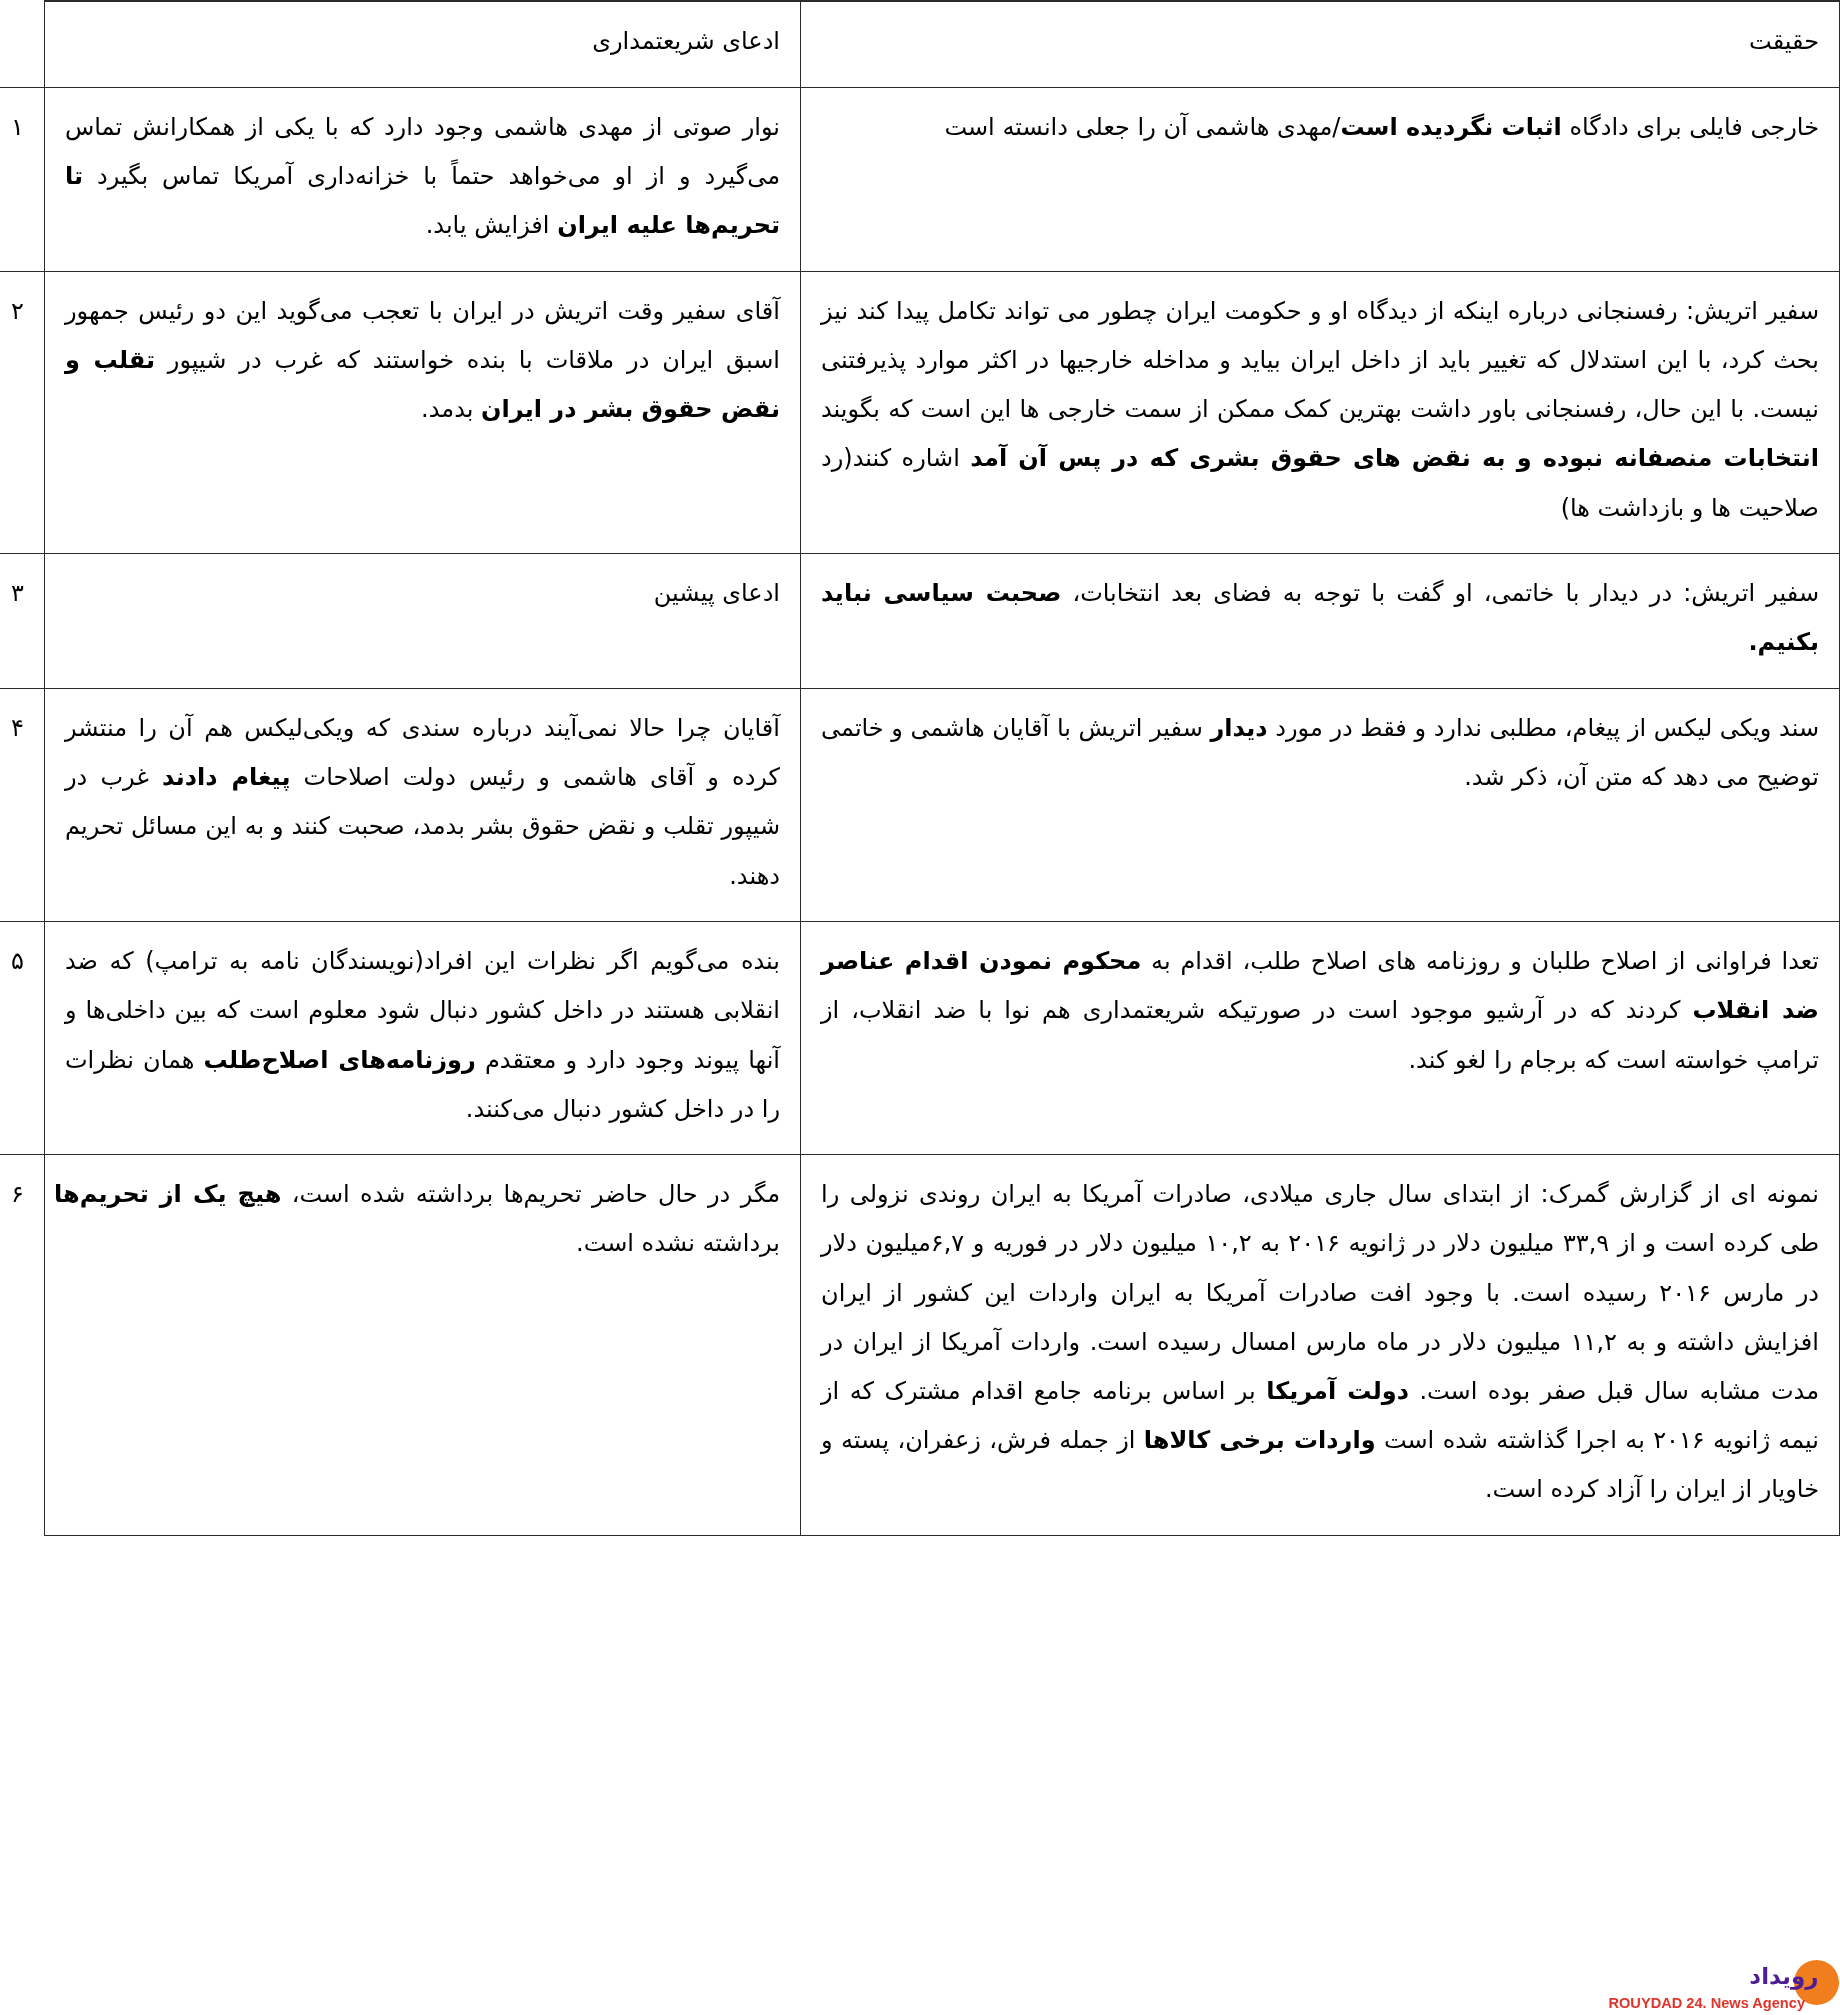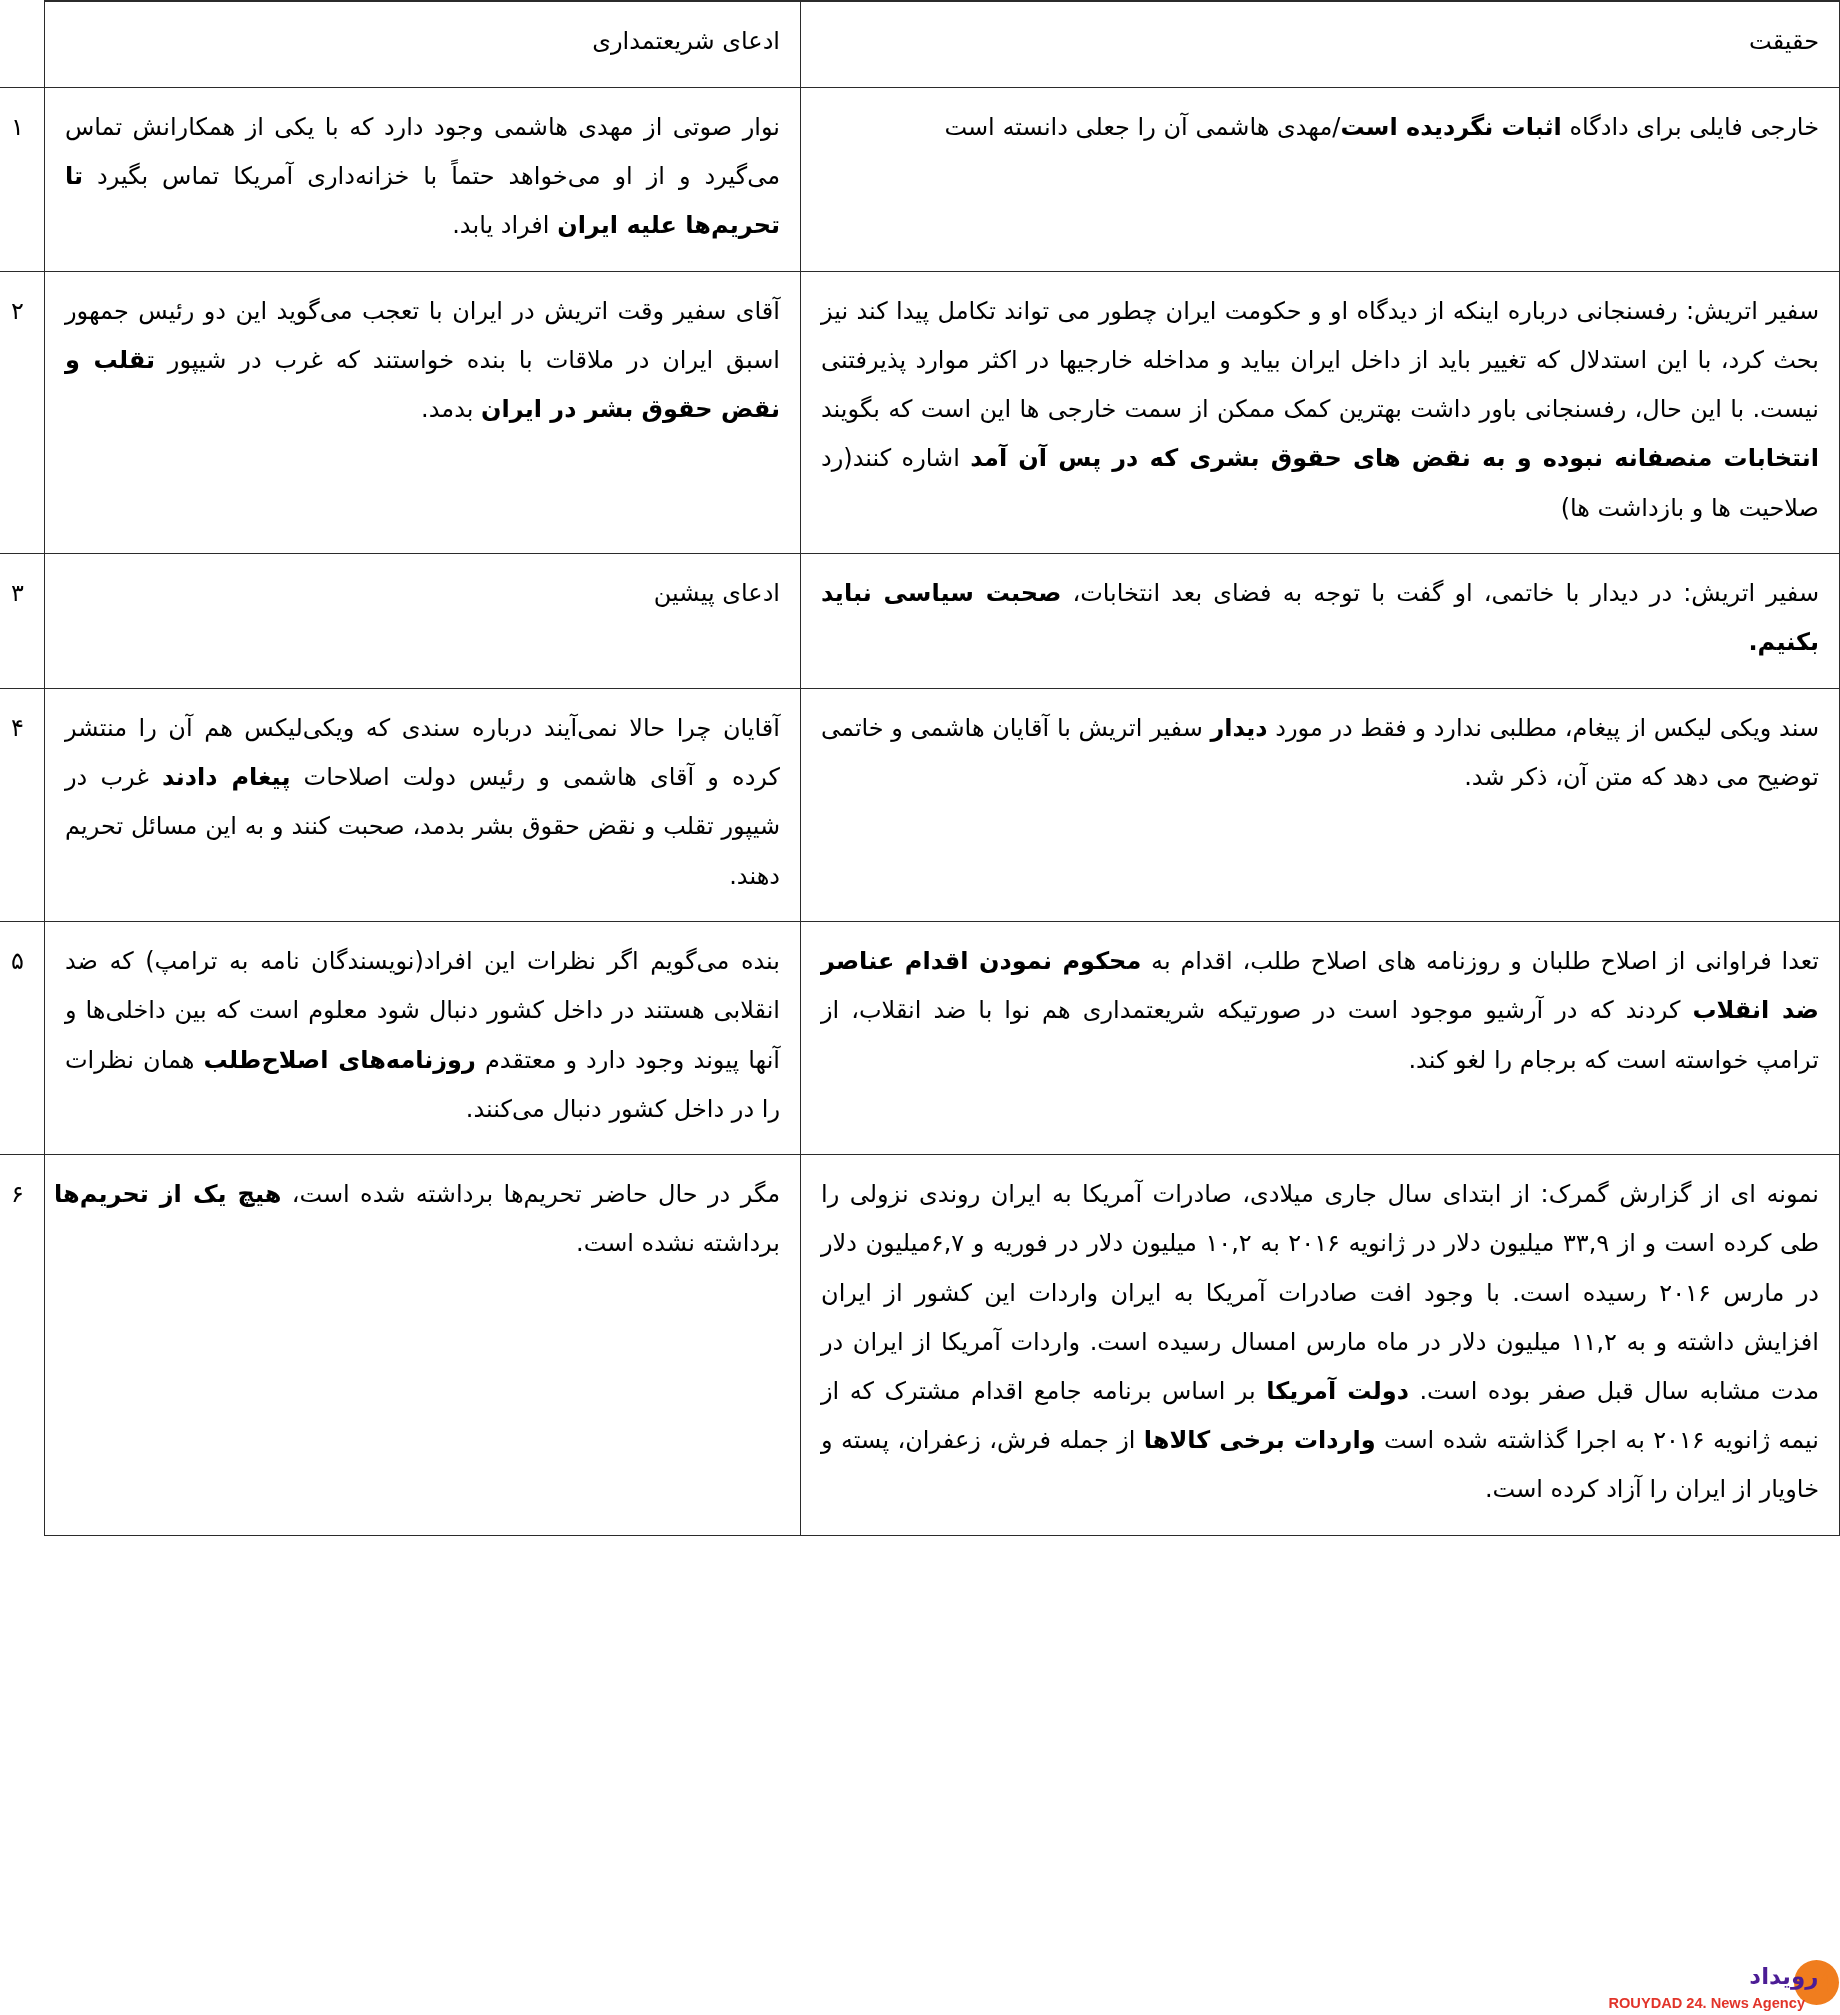--- a/index.html
+++ b/index.html
@@ -171,21 +171,21 @@
       <tr>
         <th class="th-fact">حقیقت</th>
         <th class="th-claim">ادعای شریعتمداری</th>
         <th class="th-index"></th>
       </tr>
     </thead>
     <tbody>
 
       <tr>
         <td class="cell-fact"><span>خارجی فایلی برای دادگاه </span><b>اثبات نگردیده است</b><span>/مهدی هاشمی آن را جعلی دانسته است</span></td>
-        <td class="cell-claim"><span>نوار صوتی از مهدی هاشمی وجود دارد که با یکی از همکارانش تماس می‌گیرد و از او می‌خواهد حتماً با خزانه‌داری آمریکا تماس بگیرد </span><b>تا تحریم‌ها علیه ایران</b><span> افراد یابد.</span></td>
+        <td class="cell-claim"><span>نوار صوتی از مهدی هاشمی وجود دارد که با یکی از همکارانش تماس می‌گیرد و از او می‌خواهد حتماً با خزانه‌داری آمریکا تماس بگیرد </span><b>تا تحریم‌ها علیه ایران</b><span> افزایش یابد.</span></td>
         <td class="cell-index">۱</td>
       </tr>
 
       <tr>
         <td class="cell-fact"><span>سفیر اتریش: رفسنجانی درباره اینکه از دیدگاه او و حکومت ایران چطور می تواند تکامل پیدا کند نیز بحث کرد، با این استدلال که تغییر باید از داخل ایران بیاید و مداخله خارجیها در اکثر موارد پذیرفتنی نیست. با این حال، رفسنجانی باور داشت بهترین کمک ممکن از سمت خارجی ها این است که بگویند </span><b>انتخابات منصفانه نبوده و به نقض های حقوق بشری که در پس آن آمد</b><span> اشاره کنند(رد صلاحیت ها و بازداشت ها)</span></td>
         <td class="cell-claim"><span>آقای سفیر وقت اتریش در ایران با تعجب می‌گوید این دو رئیس جمهور اسبق ایران در ملاقات با بنده خواستند که غرب در شیپور </span><b>تقلب و نقض حقوق بشر در ایران</b><span> بدمد.</span></td>
         <td class="cell-index">۲</td>
       </tr>
 
       <tr>

